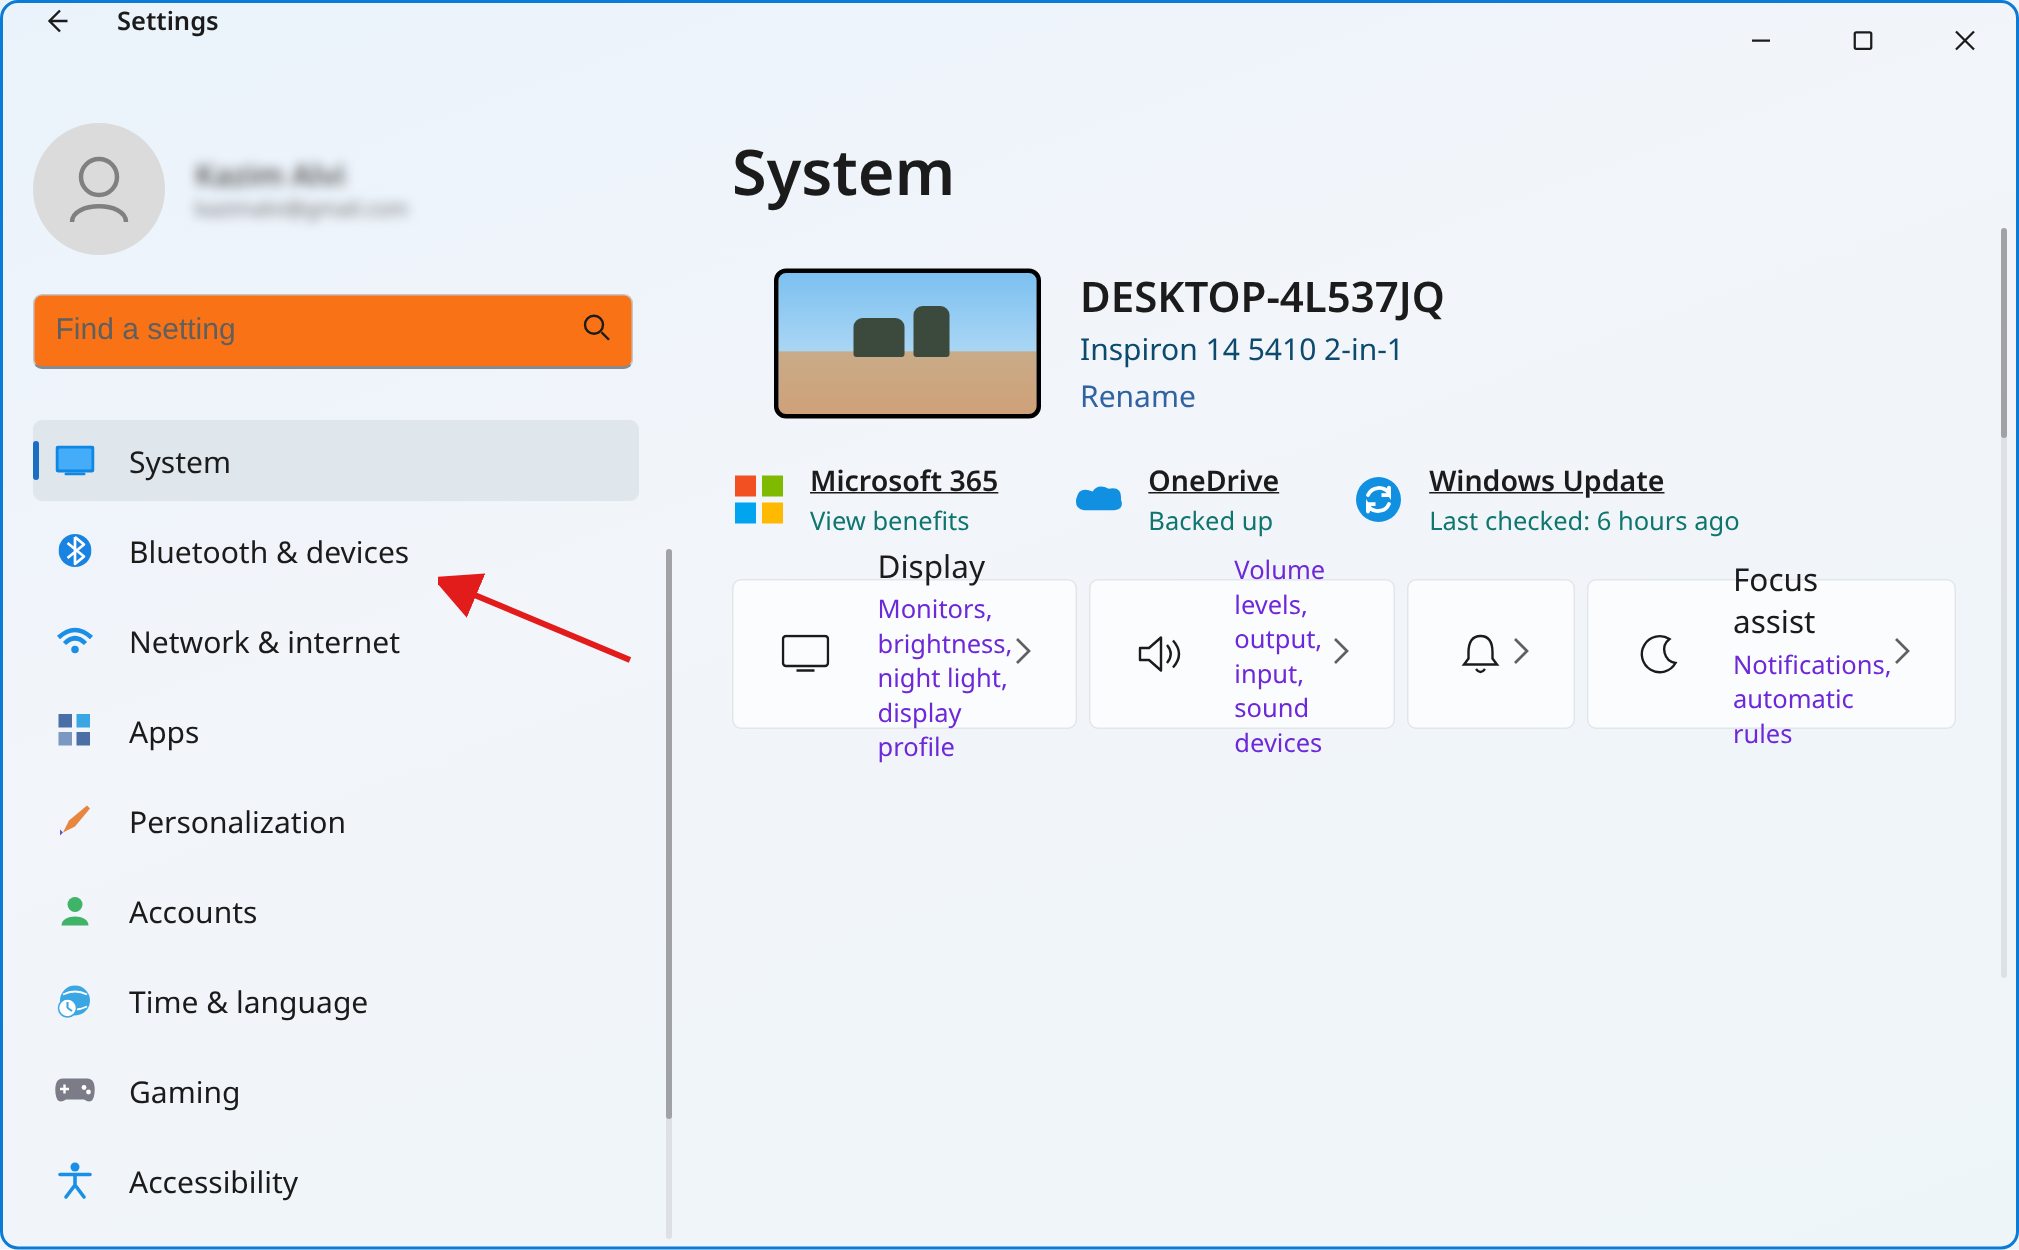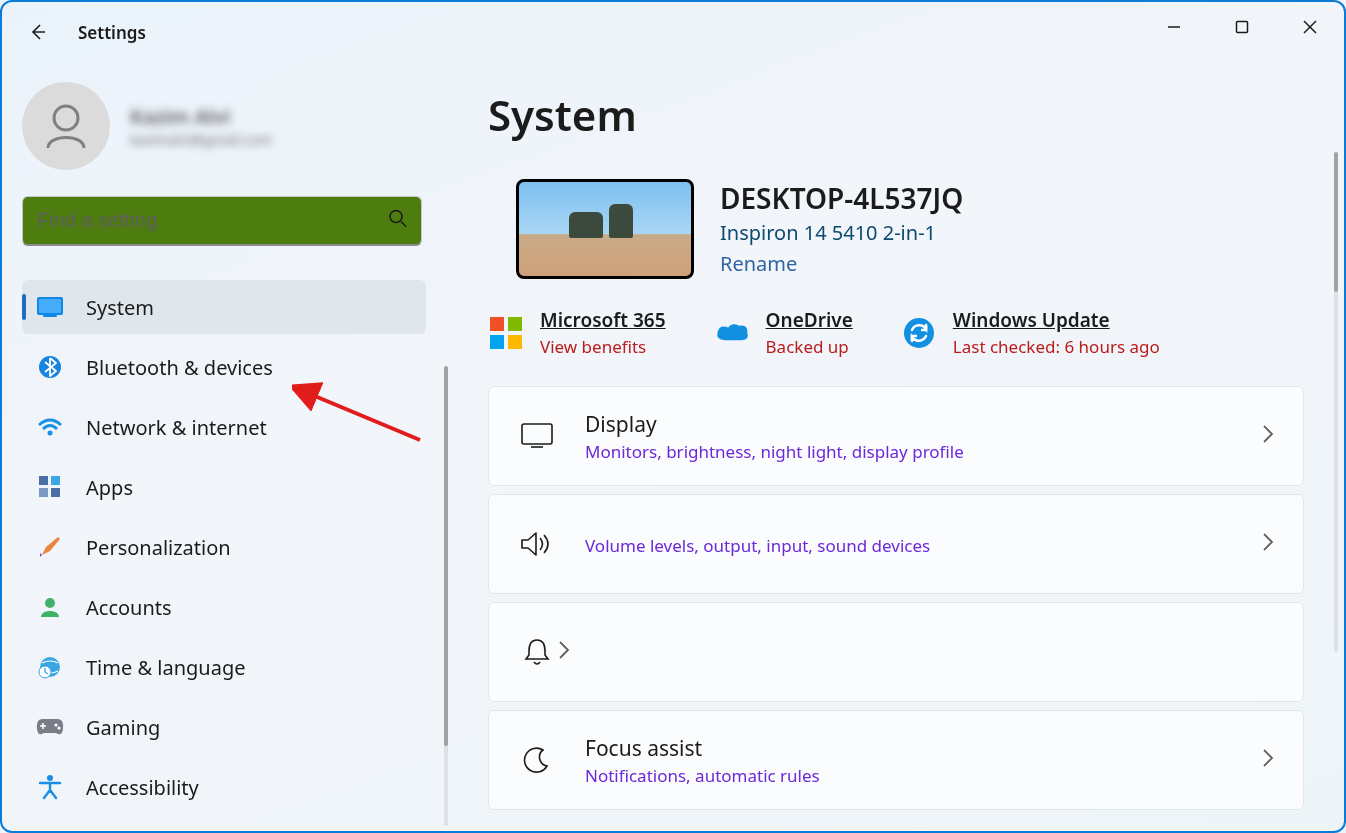--- a/index.html
+++ b/index.html
@@ -10,21 +10,21 @@
     color: #1b1b1b;
     position: relative;
     border: 2px solid #0a7bd6;
     border-radius: 12px;
   }
 
   
   .titlebar {
     height: 60px;
     display: flex;
-    align-items: center;
+    align-items: flex-start;
     padding-left: 24px;
   }
   .back-arrow {
     width: 24px; height: 24px;
     display: flex; align-items: center; justify-content: center;
     cursor: pointer;
   }
   .title-text {
     font-size: 17px;
     font-weight: 600;
@@ -74,21 +74,21 @@
 
   .search-wrap {
     position: relative;
     margin-bottom: 34px;
   }
   .search-input {
     width: 400px; height: 50px;
     border: 1px solid #c6c6c6;
     border-bottom: 2px solid #8a8a8a;
     border-radius: 6px;
-    background: #4d7c0f;
+    background: #f97316;
     padding: 0 46px 0 14px;
     font-size: 20px;
     color: #1b1b1b;
     outline: none;
   }
   .search-input::placeholder { color: #5f5f5f; }
   .search-icon-wrap {
     position: absolute; right: 28px; top: 50%; transform: translateY(-50%);
   }
 
@@ -183,30 +183,30 @@
   .device-info .dev-rename { font-size: 20px; color: #3163a0; margin-top: 4px; cursor: pointer; }
 
   .status-row {
     display: flex; gap: 48px;
     margin-bottom: 28px;
     flex-wrap: wrap;
   }
   .status-block { display: flex; align-items: center; gap: 16px; cursor: pointer; }
   .status-icon { width: 36px; height: 36px; display:flex; align-items:center; justify-content:center; }
   .status-text .st-title { font-size: 19px; font-weight: 600; text-decoration: underline; }
-  .status-text .st-sub   { font-size: 17px; color: #b91c1c; margin-top: 2px; }
+  .status-text .st-sub   { font-size: 17px; color: #0f766e; margin-top: 2px; }
 
   .ms365-icon { position: relative; width: 32px; height: 32px; }
   .ms365-icon .sq { position: absolute; width: 14px; height: 14px; }
   .ms365-icon .r { top:0; left:0; background:#f25022; }
   .ms365-icon .g { top:0; right:0; background:#7fba00; }
   .ms365-icon .b { bottom:0; left:0; background:#00a4ef; }
   .ms365-icon .y { bottom:0; right:0; background:#ffb900; }
 
-  .cards { display: flex; flex-direction: column; gap: 8px; }
+  .cards { display: flex; gap: 8px; }
   .card {
     background: #fbfcfd;
     border: 1px solid #e3e6e8;
     border-radius: 6px;
     height: 100px;
     display: flex; align-items: center;
     padding: 0 28px;
     cursor: pointer;
   }
   .card-icon {

